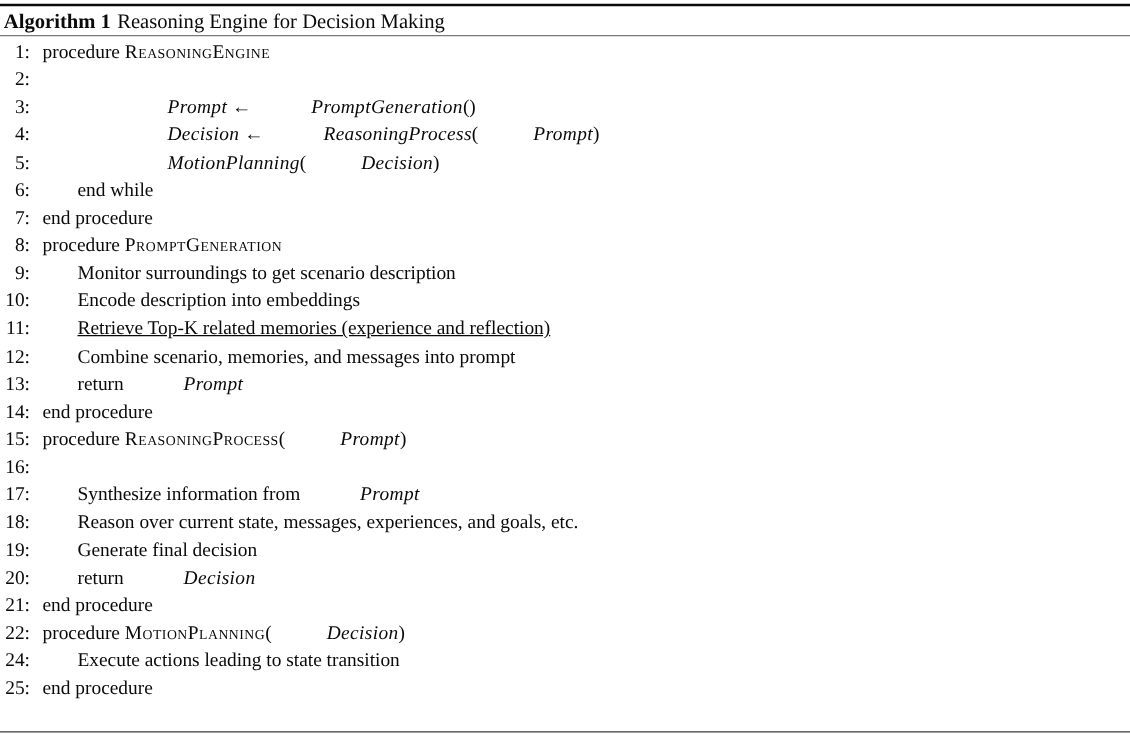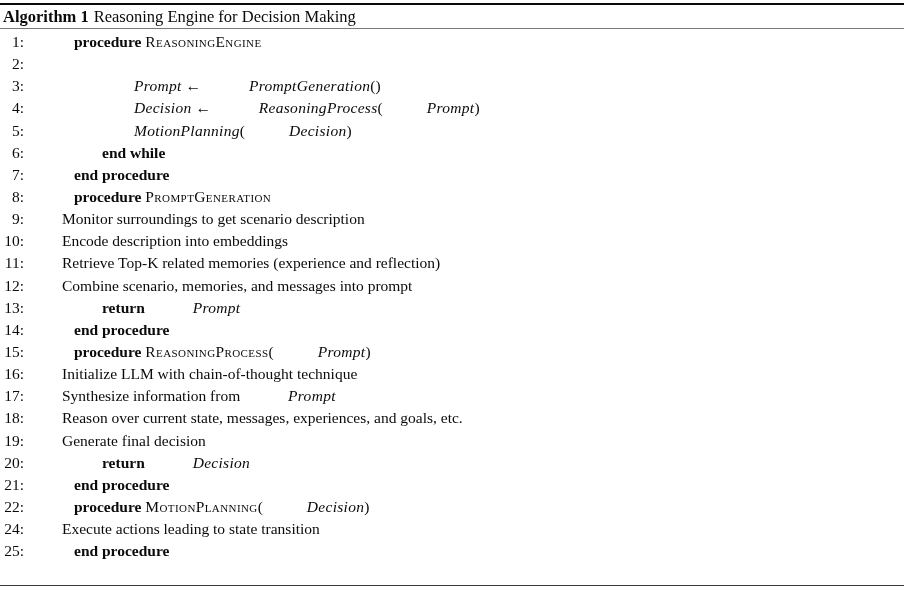--- a/index.html
+++ b/index.html
@@ -52,21 +52,21 @@
     white-space: nowrap;
   }
   .line-number {
     width: 24px;
     flex: 0 0 24px;
     text-align: right;
   }
   .line-content {
     margin-left: 10px;
   }
-  .seg-bold { font-weight: bold; margin-left: 40px; }
+  .seg-bold { font-weight: normal; }
   .seg-normal { font-weight: normal; }
   .seg-smallcaps {
     font-variant: small-caps;
     letter-spacing: 0.4px;
   }
   .seg-math {
     font-style: italic;
     letter-spacing: 0.3px;
     margin-left: 44px;
   }
@@ -135,41 +135,40 @@
       <div class="algo-line">
         <span class="line-number">9:</span>
         <span class="line-content" style="padding-left: 28px;"><span class="seg-normal">Monitor surroundings to get scenario description</span></span>
       </div>
       <div class="algo-line">
         <span class="line-number">10:</span>
         <span class="line-content" style="padding-left: 28px;"><span class="seg-normal">Encode description into embeddings</span></span>
       </div>
       <div class="algo-line">
         <span class="line-number">11:</span>
-        <span class="line-content" style="padding-left: 28px;"><span class="seg-normal">Retrieve Top-K related memories (experience and reflection)</span></span>
+        <span class="line-content" style="padding-left: 28px; text-decoration: underline;"><span class="seg-normal">Retrieve Top-K related memories (experience and reflection)</span></span>
       </div>
       <div class="algo-line">
         <span class="line-number">12:</span>
         <span class="line-content" style="padding-left: 28px;"><span class="seg-normal">Combine scenario, memories, and messages into prompt</span></span>
       </div>
       <div class="algo-line">
         <span class="line-number">13:</span>
         <span class="line-content" style="padding-left: 28px;"><span class="seg-bold">return </span><span class="seg-math">Prompt</span></span>
       </div>
       <div class="algo-line">
         <span class="line-number">14:</span>
         <span class="line-content" style="padding-left: 0px;"><span class="seg-bold">end procedure</span></span>
       </div>
       <div class="algo-line">
         <span class="line-number">15:</span>
         <span class="line-content" style="padding-left: 0px;"><span class="seg-bold">procedure </span><span class="seg-smallcaps">ReasoningProcess</span><span class="seg-normal">(</span><span class="seg-math">Prompt</span><span class="seg-normal">)</span></span>
       </div>
       <div class="algo-line">
         <span class="line-number">16:</span>
-        <span class="line-content" style="padding-left: 28px;"><span class="seg-normal">Initialize LLM with chain-of-thought technique</span></span>
       </div>
       <div class="algo-line">
         <span class="line-number">17:</span>
         <span class="line-content" style="padding-left: 28px;"><span class="seg-normal">Synthesize information from </span><span class="seg-math">Prompt</span></span>
       </div>
       <div class="algo-line">
         <span class="line-number">18:</span>
         <span class="line-content" style="padding-left: 28px; text-align: right;"><span class="seg-normal">Reason over current state, messages, experiences, and goals, etc.</span></span>
       </div>
       <div class="algo-line">

